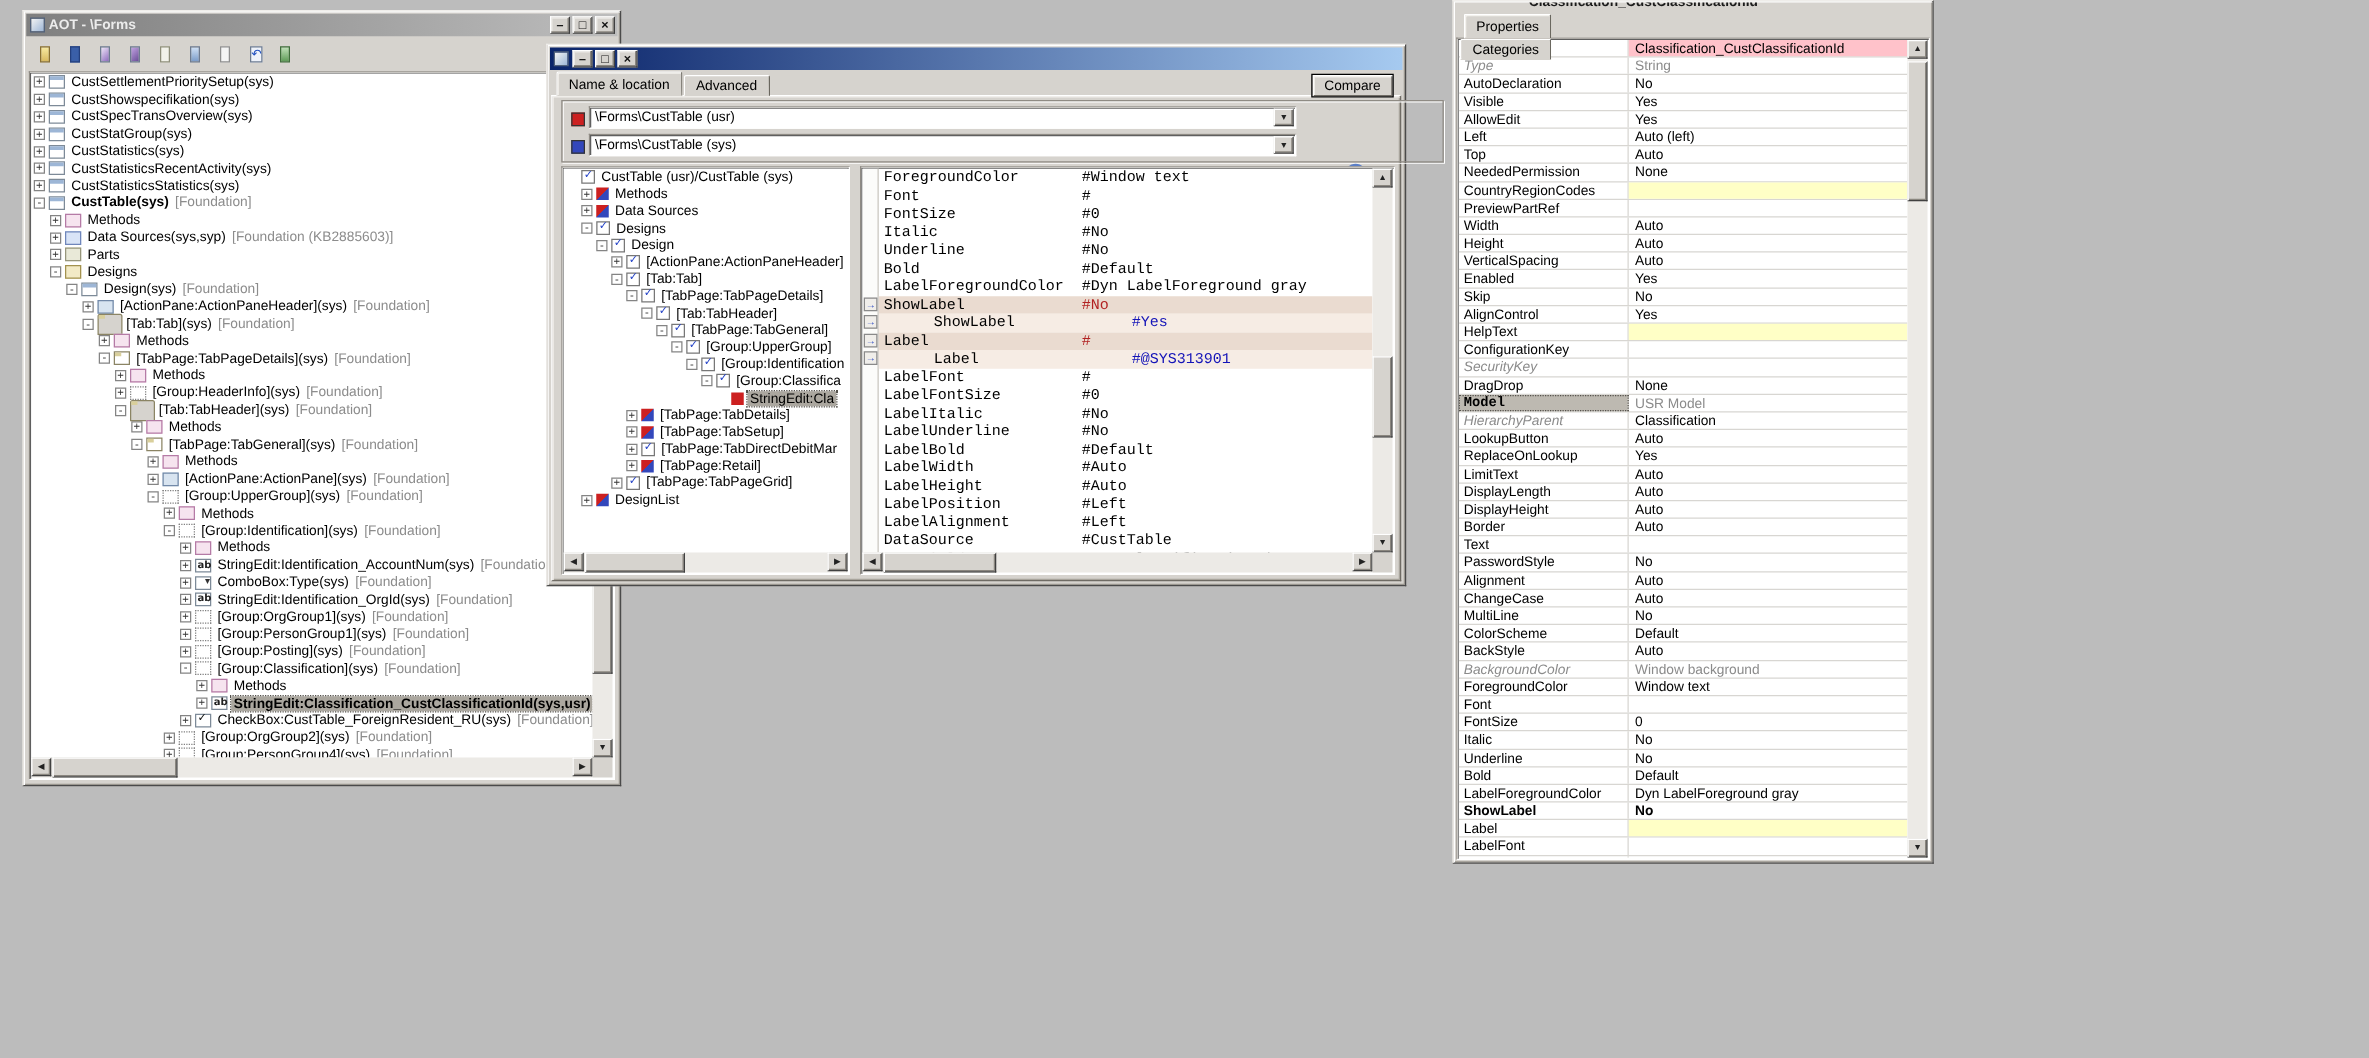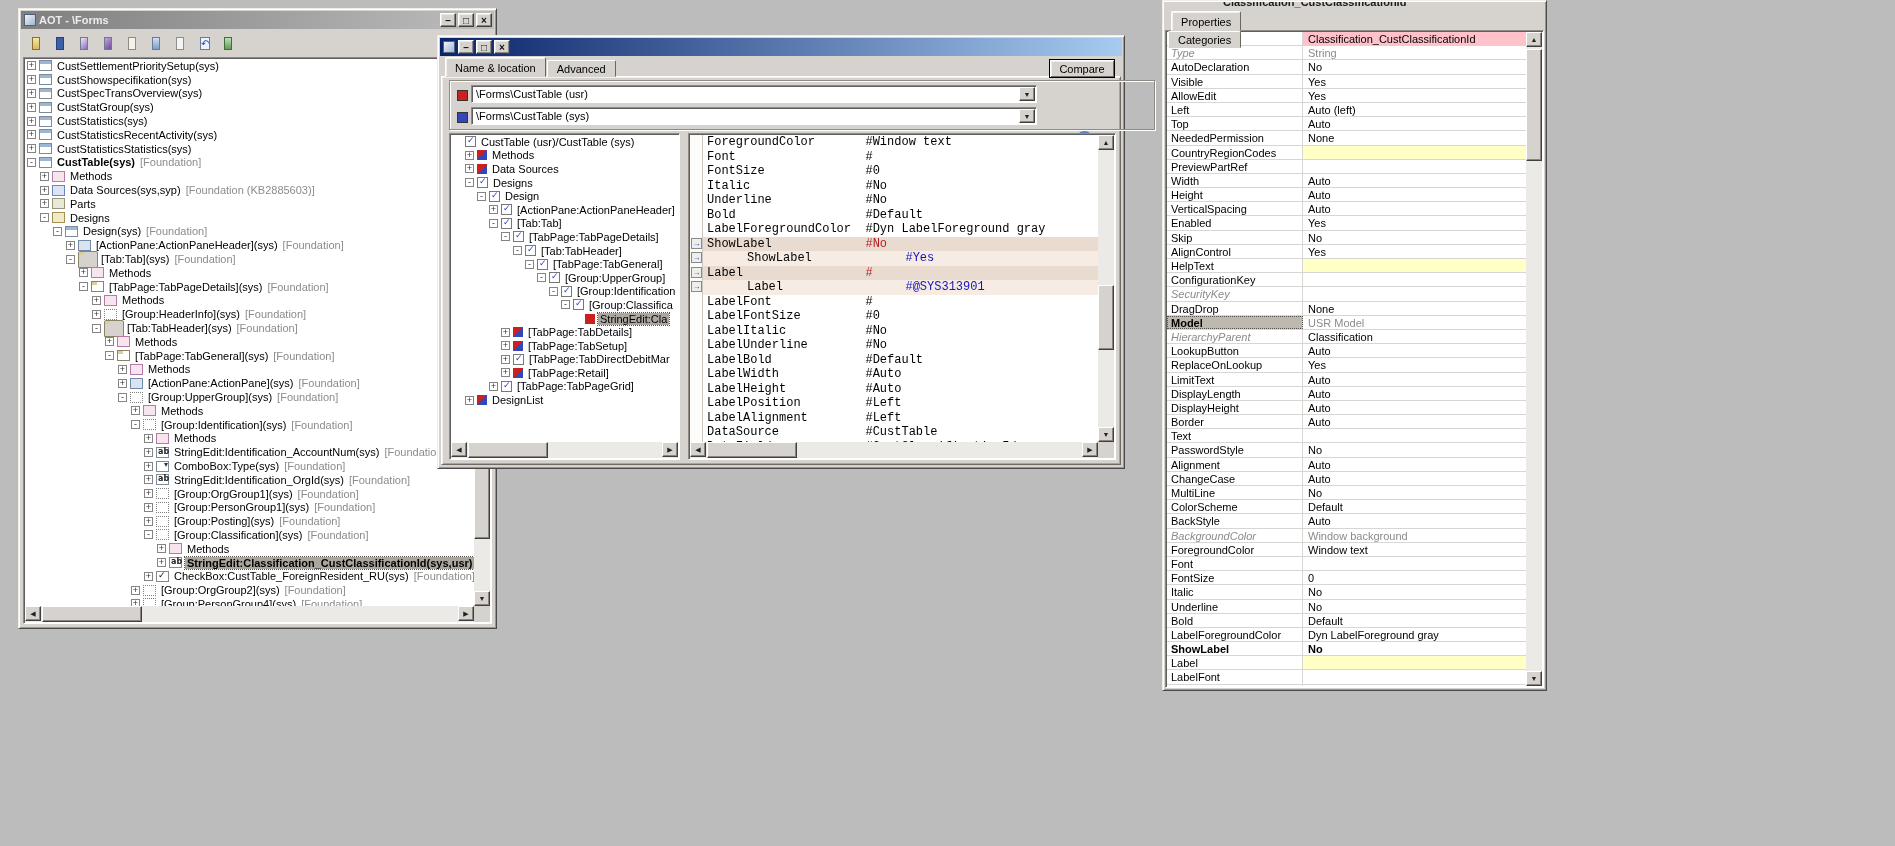--- a/index.html
+++ b/index.html
@@ -139,21 +139,21 @@
   #props-tabs{left:5px;top:10px;height:19px;flex-direction:column;}
   #props-grid{position:absolute;left:2px;right:2px;top:29px;bottom:2px;background:#fff;}
   #prop-rows{position:absolute;left:1px;top:1px;right:17px;bottom:1px;overflow:hidden;}
   .prow{display:flex;height:14.2px;border-bottom:1px solid #d8d6d2;}
   .pn{width:136px;padding:1px 0 0 4px;border-right:1px solid #d8d6d2;overflow:hidden;white-space:nowrap;}
   .pv{flex:1;padding:1px 0 0 5px;overflow:hidden;white-space:nowrap;}
   .prow.ng .pn{color:#8b8b8b;font-style:italic;} .prow.vg .pv{color:#8b8b8b;}
   .prow.nb .pn{font-weight:bold;} .prow.vb .pv{font-weight:bold;}
   .prow.vpink .pv{background:var(--pink,#ffc2ca);}
   .prow.vyellow .pv{background:var(--yellow,#ffffc6);}
-  .prow.nsel .pn{background:#bdb9b1;outline:1px dotted #55524c;outline-offset:-1px;}
+  .prow.nsel .pn{background:#bdb9b1;outline:1px dotted #55524c;outline-offset:-1px;font-family:Liberation Mono, monospace;}
   #props-vscroll{right:1px;top:1px;bottom:1px;}
 </style>
 </head>
 <body>
 
 <div class="desktop">
 
   <section class="win" id="aot-win">
     <header class="titlebar inactive">
       <span class="ticon"></span>

